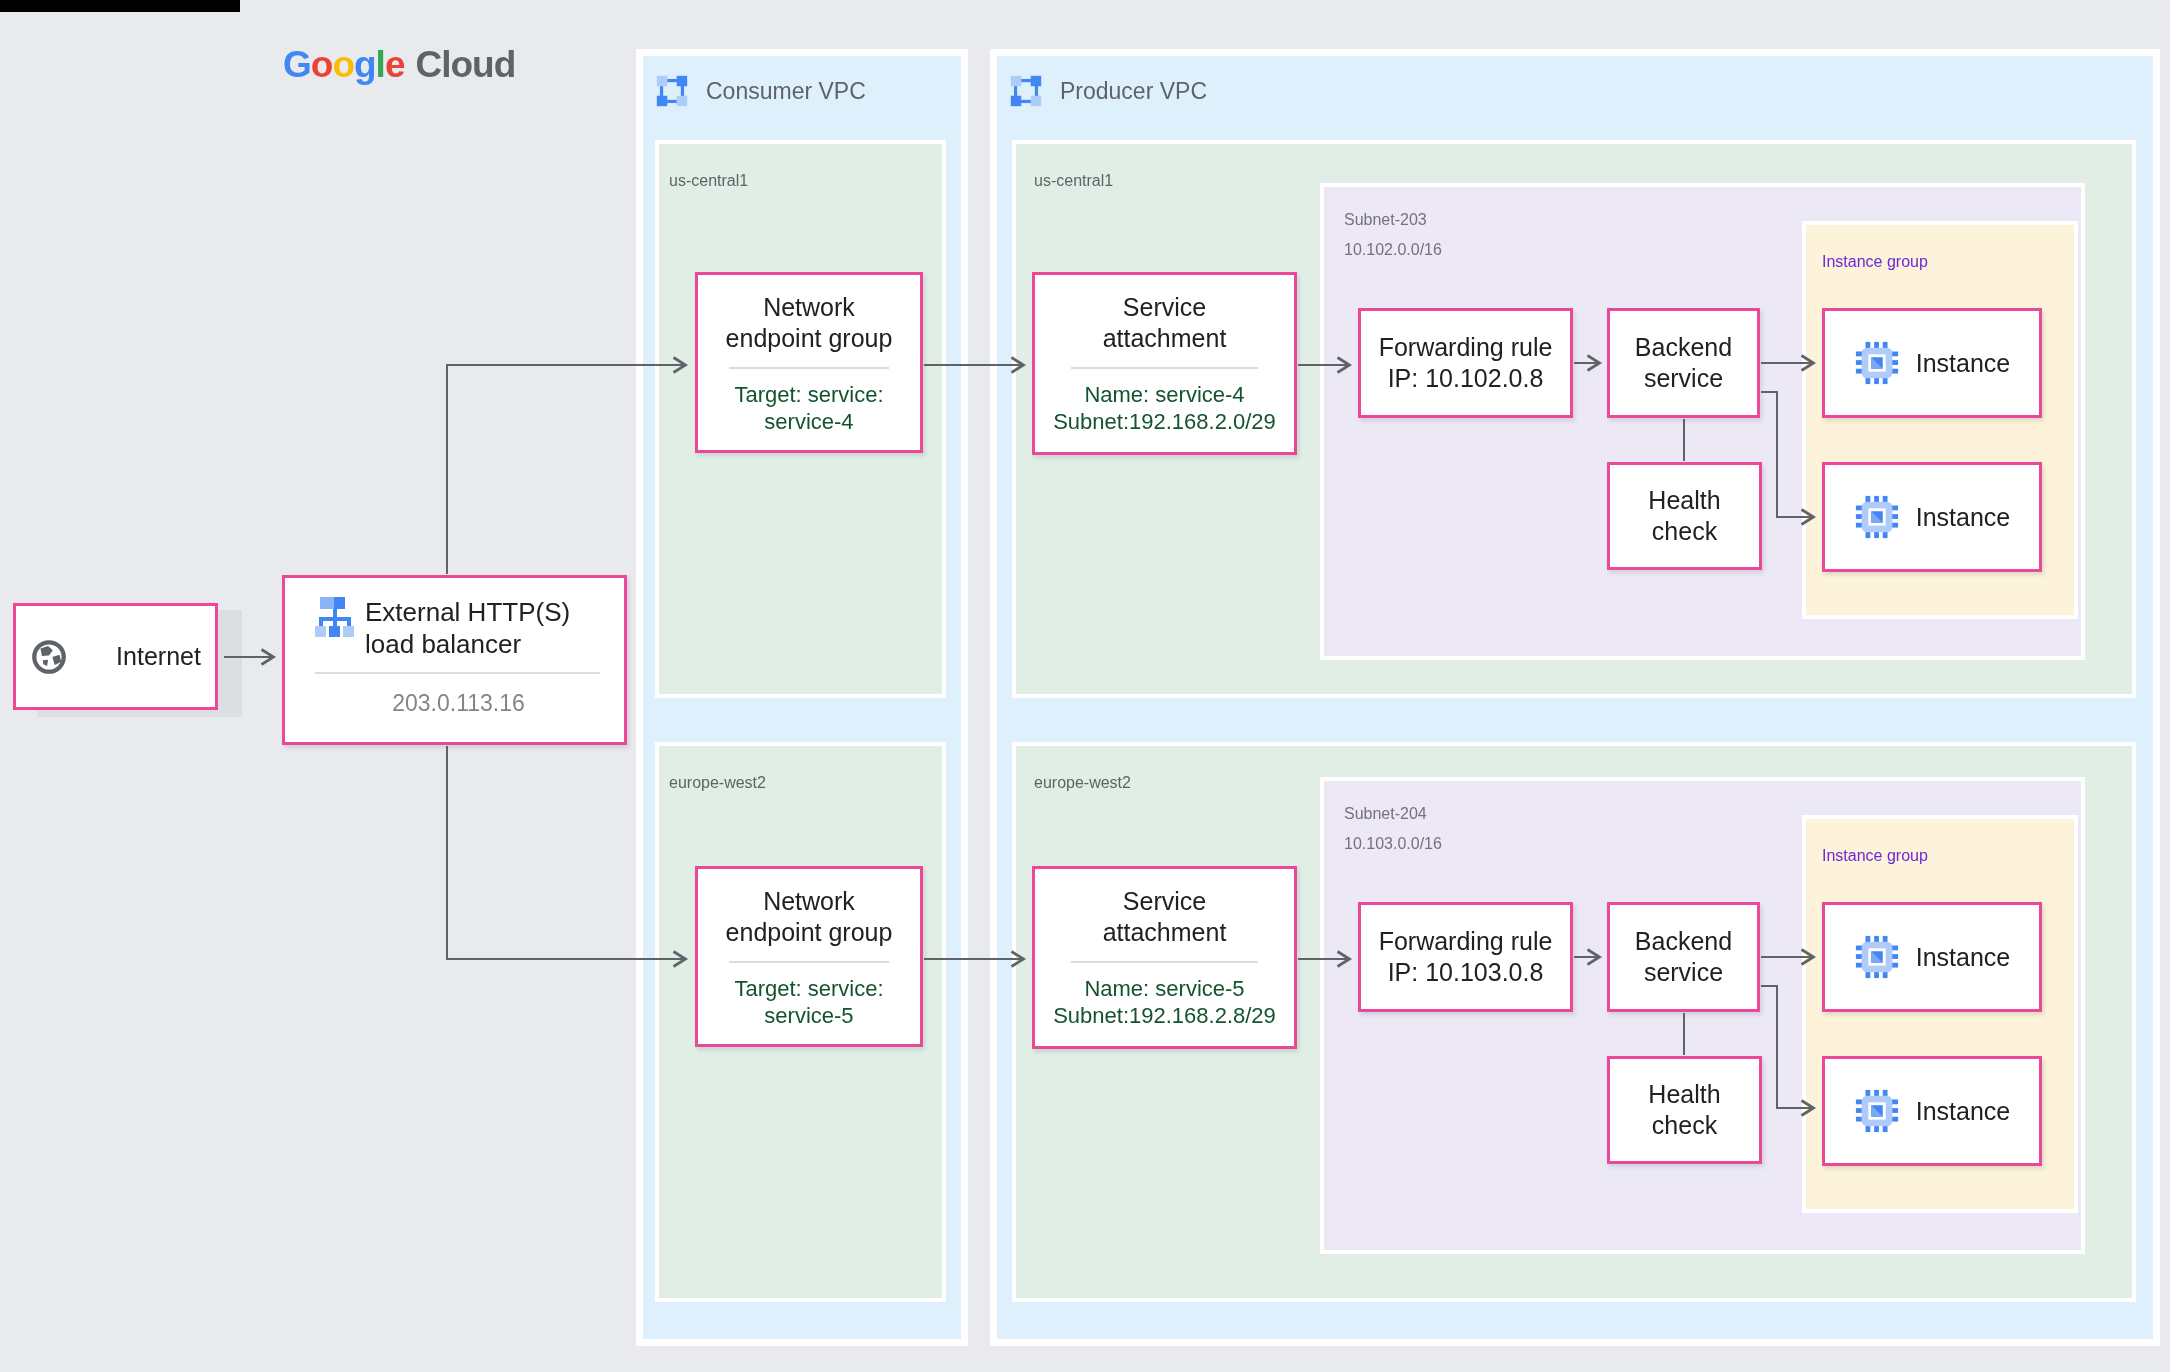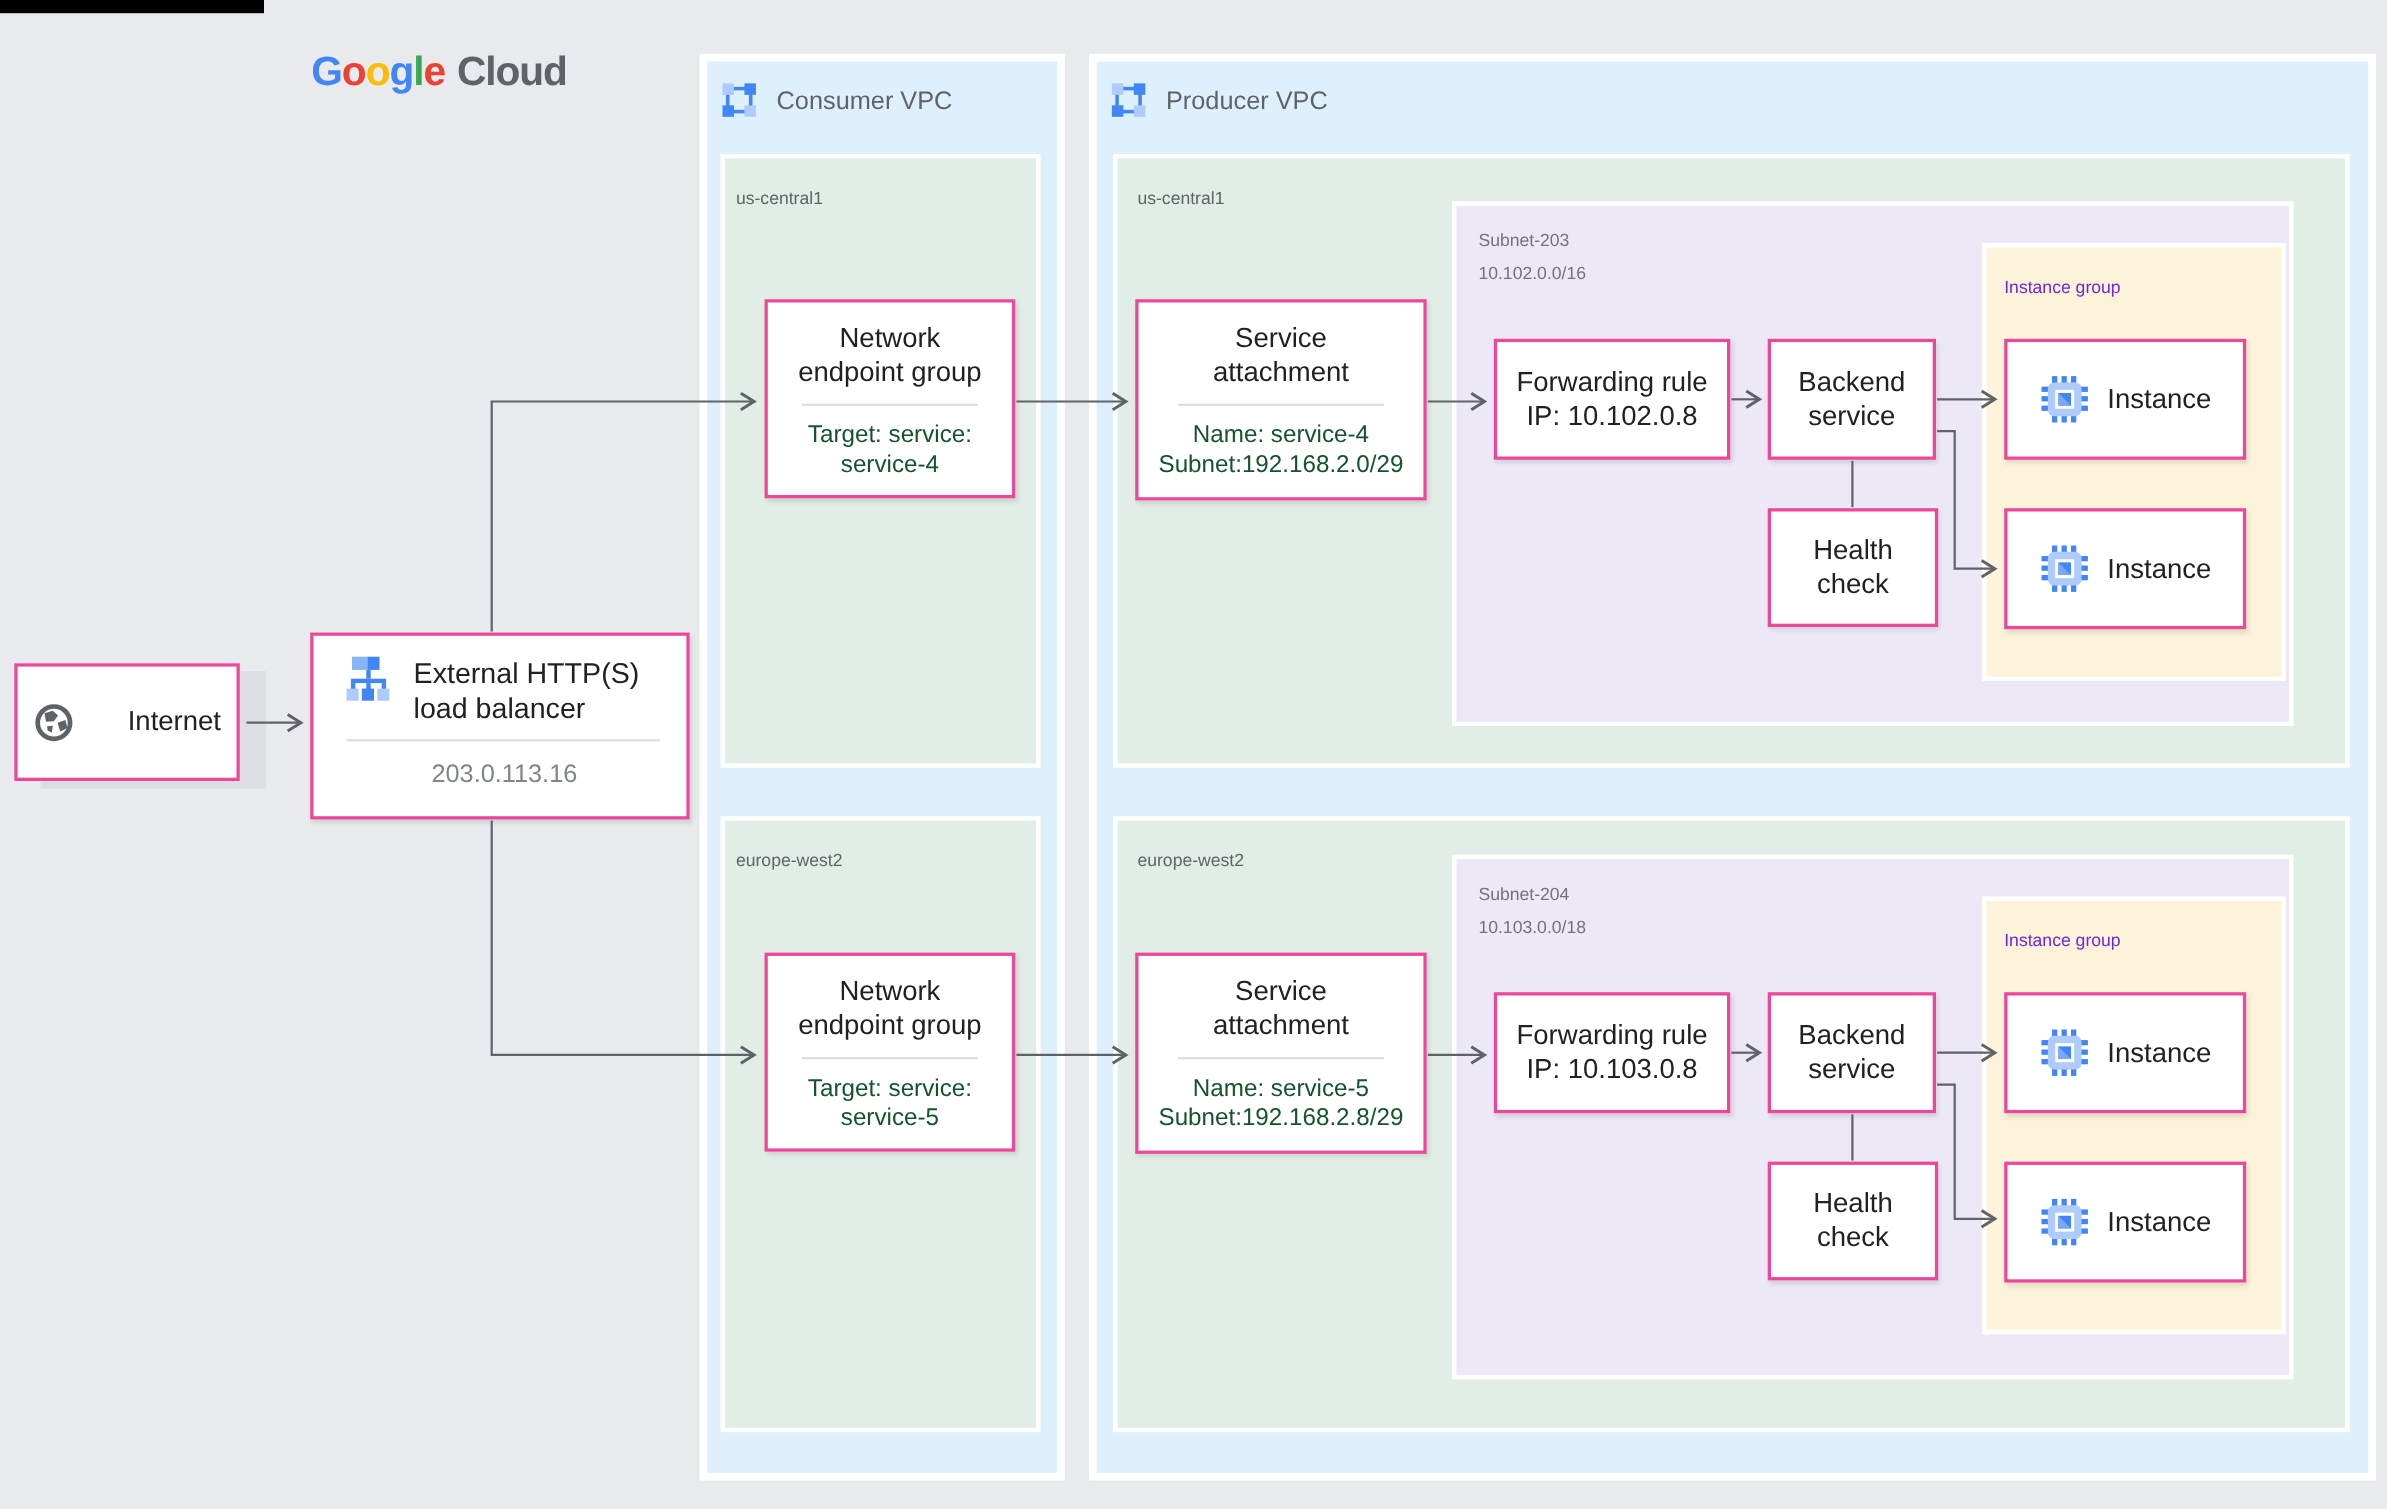--- a/index.html
+++ b/index.html
@@ -35,21 +35,21 @@
   .split-node{display:flex;flex-direction:column;align-items:center;padding-top:17px;}
   .split-node .divider{width:72%;border-top:2px solid #dadce0;margin:13px 0 12px 0;}
   .center-node{display:flex;flex-direction:column;align-items:center;justify-content:center;}
   .icon-node{display:flex;align-items:center;justify-content:center;gap:16px;}
 
   
   .internet{box-shadow:24px 7px 0 0 #dcdee1;gap:48px;}
 
   
   .lb{padding:15px 18px 0 26px;}
-  .lb-head{display:flex;gap:17px;align-items:flex-start;}
+  .lb-head{display:flex;gap:6px;align-items:flex-start;}
   .lb-title{font-size:26px;line-height:32px;color:#202124;text-align:left;padding-top:3px;}
   .lb-divider{border-top:2px solid #dadce0;margin:12px 6px 0 4px;}
   .lb-ip{font-size:23px;color:#80868b;text-align:center;margin-top:16px;}
 
   svg.overlay{position:absolute;left:0;top:0;pointer-events:none;}
   .conn{stroke:#5f6368;stroke-width:2;fill:none;}
 </style>
 </head>
 <body>
 
@@ -242,21 +242,21 @@
       </svg>
     <span class="node-title">Instance</span>
   </div>
 
   <div class="abs region" style="left:1012px;top:742px;width:1124px;height:560px;">
     <div class="zone-label" style="left:18px;top:22px;">europe-west2</div>
   </div>
   <div class="abs subnet" style="left:1320px;top:777px;width:765px;height:477px;">
     <div class="zone-label" style="left:20px;top:18px;">
       <div>Subnet-204</div>
-      <div>10.103.0.0/18</div>
+      <div>10.103.0.0/16</div>
     </div>
   </div>
   <div class="abs igroup" style="left:1802px;top:815px;width:276px;height:398px;">
     <div class="zone-label" style="left:16px;top:22px;">Instance group</div>
   </div>
 
   <div class="abs node split-node" style="left:1032px;top:866px;width:265px;height:183px;">
     <div class="node-title">
       <div>Service</div>
       <div>attachment</div>

